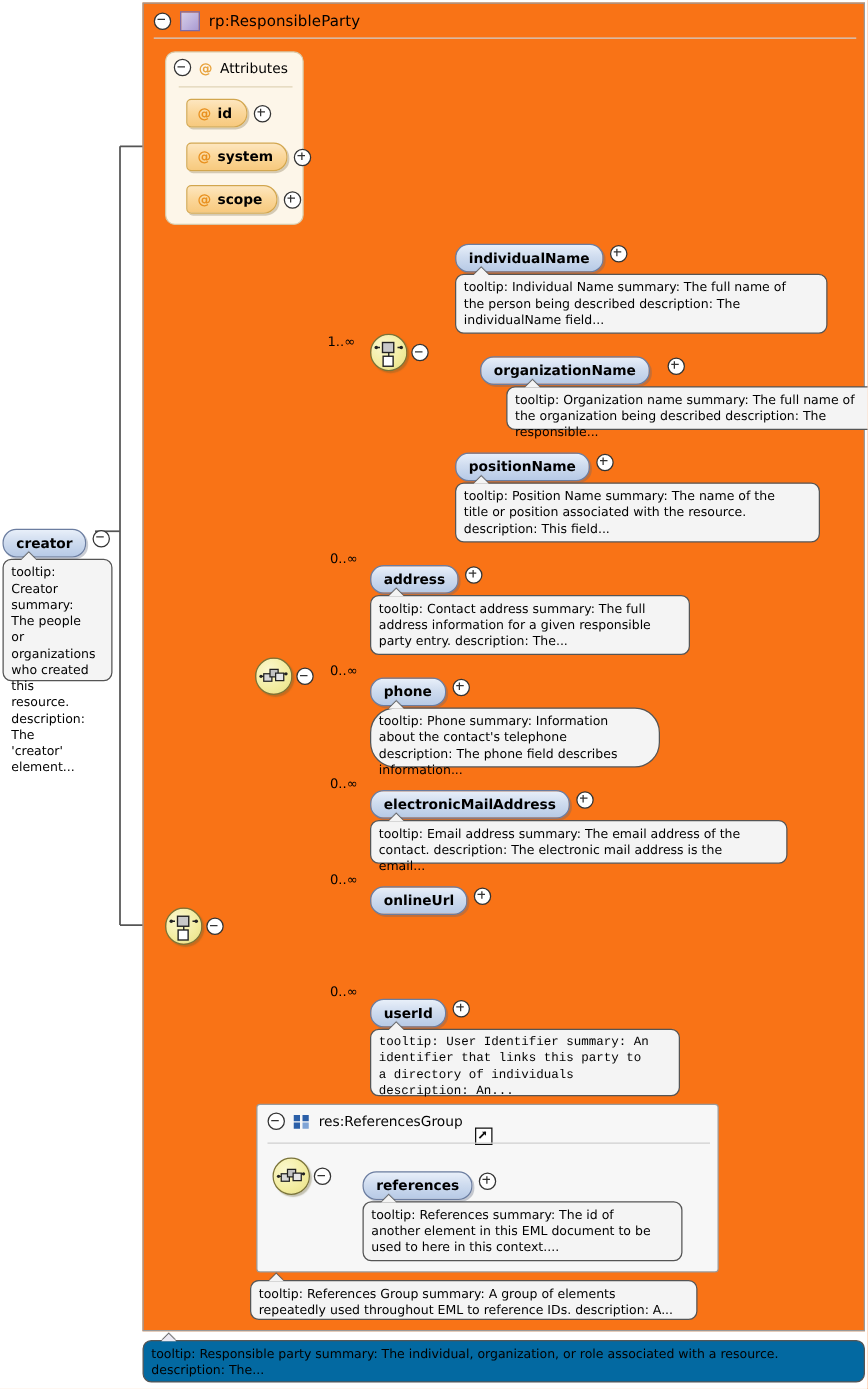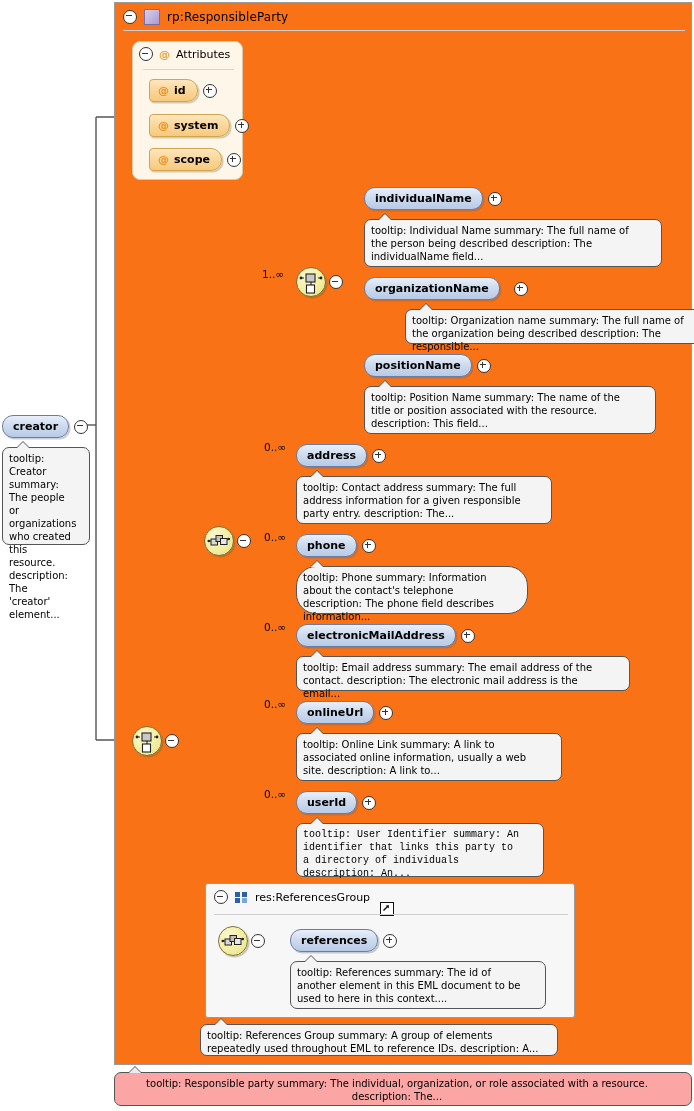--- a/index.html
+++ b/index.html
@@ -74,36 +74,36 @@
   .el-row { position:absolute; display:flex; align-items:center; gap:5px; }
   .el-pill {
     height:21px; display:flex; align-items:center;
     padding:0 10px;
     border:1px solid #6b7da0; border-radius:6px;
     background: linear-gradient(180deg,#e8eff9 0%, #cfdcef 45%, #b7cae6 100%);
     box-shadow: 1.5px 1.5px 0 rgba(90,100,120,.32);
     font-size:11px; color:#000; font-weight:bold;
     white-space:nowrap;
   }
-  .el-pill.rounded { border-radius: 11px; }
+  .el-pill.rounded { border-radius: 11px; margin-top: 8px; }
 
   
   .occ {
     position:absolute; font-size:10.5px; color:#000; white-space:nowrap;
   }
 
   
   .tip {
     position:absolute; box-sizing:border-box;
     border:1px solid #555; border-radius:7px;
     background:#f4f4f4;
     font-size:10px; line-height:13px; color:#000;
     padding:4px 18px 5px 6px;
   }
-  .tip.lav { background:#fca5a5;text-align:center; }
+  .tip.lav { background:#0369a1; }
   .tip .nub {
     position:absolute; top:-6px; left:14px;
     width:0; height:0;
     border-left:6px solid transparent;
     border-right:6px solid transparent;
     border-bottom:6px solid #f4f4f4;
     filter: drop-shadow(0 -1px 0 #555);
   }
   .tip.lav .nub { border-bottom-color:#eceaf4; }
 
@@ -304,21 +304,21 @@
 
   <div class="el-row" style="left:364px; top:187px;">
     <span class="el-pill rounded">individualName</span>
     <span class="ctrl-inline plus"></span>
   </div>
   <div class="tip" style="left:364px; top:219px; width:298px; height:48px;">
     <span class="nub"></span>
     <span>tooltip: Individual Name summary: The full name of the person being described description: The individualName field...</span>
   </div>
 
-  <div class="el-row" style="left:364px; top:277px;gap:14px;">
+  <div class="el-row" style="left:384px; top:277px;gap:14px;">
     <span class="el-pill rounded">organizationName</span>
     <span class="ctrl-inline plus"></span>
   </div>
   <div class="tip" style="left:364px; top:309px; width:314px; height:35px;margin-left:41px;">
     <span class="nub"></span>
     <span>tooltip: Organization name summary: The full name of the organization being described description: The responsible...</span>
   </div>
 
   <div class="el-row" style="left:364px; top:354px;">
     <span class="el-pill rounded">positionName</span>
@@ -371,24 +371,20 @@
   <div class="tip" style="left:296px; top:656px; width:334px; height:35px;">
     <span class="nub"></span>
     <span>tooltip: Email address summary: The email address of the contact. description: The electronic mail address is the email...</span>
   </div>
 
   <span class="occ" style="left:264px; top:698px;">0..∞</span>
   <div class="el-row" style="left:296px; top:701px;">
     <span class="el-pill rounded">onlineUrl</span>
     <span class="ctrl-inline plus"></span>
   </div>
-  <div class="tip" style="left:296px; top:733px; width:266px; height:48px;">
-    <span class="nub"></span>
-    <span>tooltip: Online Link summary: A link to associated online information, usually a web site. description: A link to...</span>
-  </div>
 
   <span class="occ" style="left:264px; top:788px;">0..∞</span>
   <div class="el-row" style="left:296px; top:791px;">
     <span class="el-pill rounded">userId</span>
     <span class="ctrl-inline plus"></span>
   </div>
   <div class="tip" style="left:296px; top:823px; width:248px; height:54px;font-family:Liberation Mono, monospace;">
     <span class="nub"></span>
     <span>tooltip: User Identifier summary: An identifier that links this party to a directory of individuals description: An...</span>
   </div>

